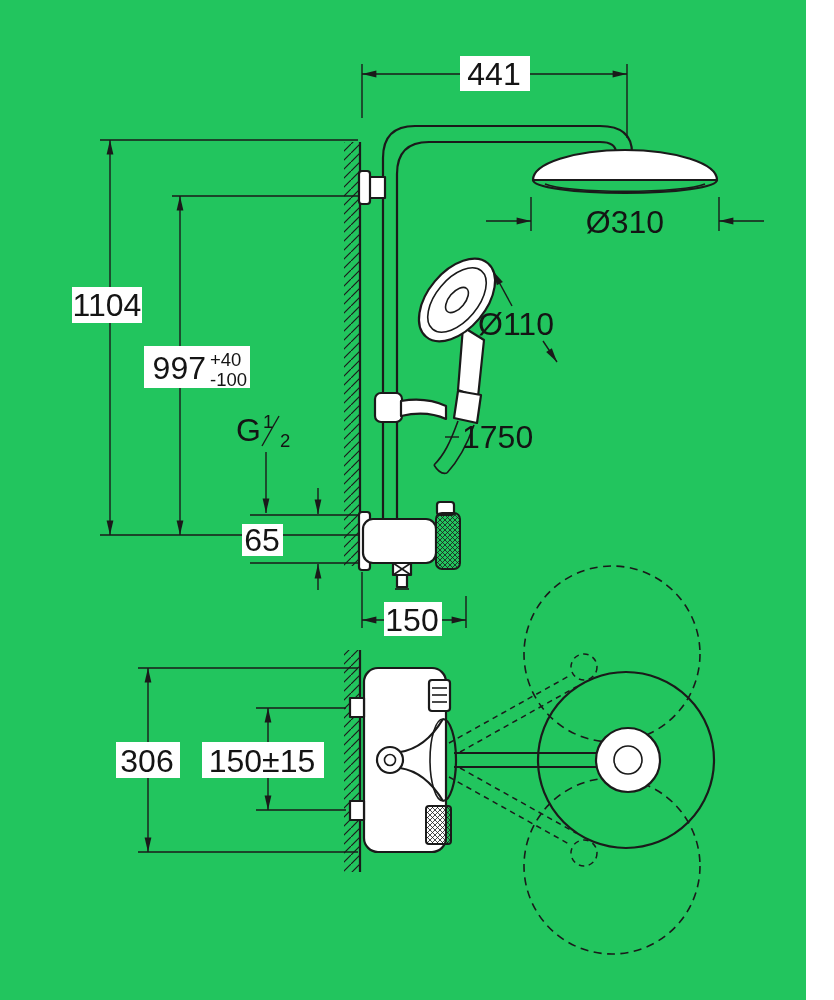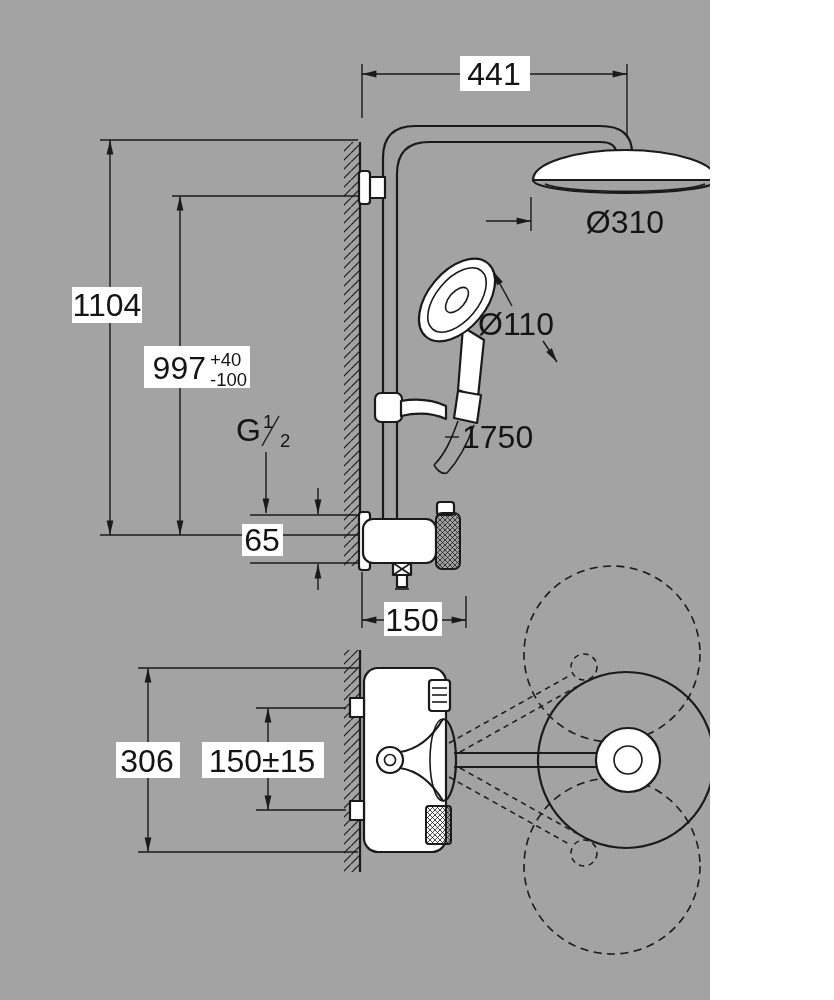--- a/index.html
+++ b/index.html
@@ -1,16 +1,16 @@
 <!DOCTYPE html>
 <html><head>
 <meta charset="utf-8">
 <style>
   html,body{margin:0;padding:0;background:#fff;}
-  .canvas{width:710px;height:1000px;background:#a3a3a3;position:relative;overflow:hidden;}
+  .canvas{width:806px;height:1000px;background:#22c55e;position:relative;overflow:hidden;}
   svg{display:block;}
   .o{stroke:#1a1a1a;stroke-width:2.2;fill:none;stroke-linejoin:round;}
   .of{stroke:#1a1a1a;stroke-width:2.2;fill:#ffffff;stroke-linejoin:round;}
   .o1{stroke:#1a1a1a;stroke-width:1.6;fill:none;stroke-linejoin:round;}
   .d{stroke:#1a1a1a;stroke-width:1.4;fill:none;}
   .dash{stroke:#1a1a1a;stroke-width:1.6;fill:none;stroke-dasharray:8 5.5;}
   .dash2{stroke:#1a1a1a;stroke-width:1.5;fill:none;stroke-dasharray:5.5 4.5;}
   .mask{fill:#ffffff;}
   text{font-family:"Liberation Sans","DejaVu Sans",sans-serif;fill:#141414;}
   .t32{font-size:32px;}

